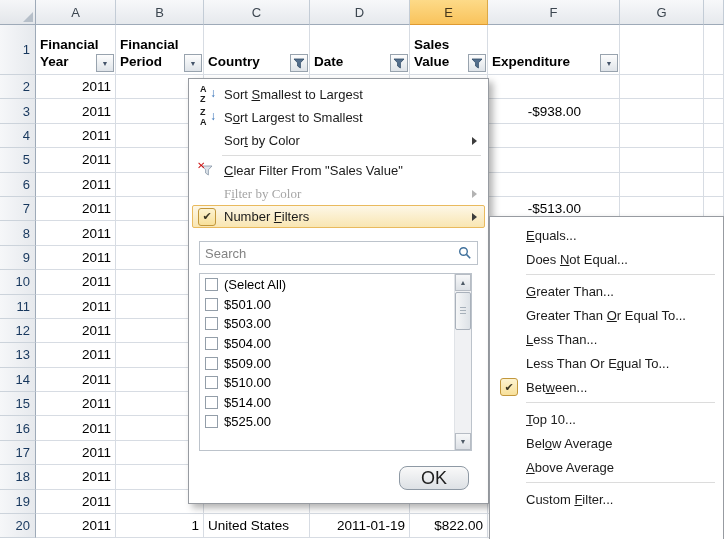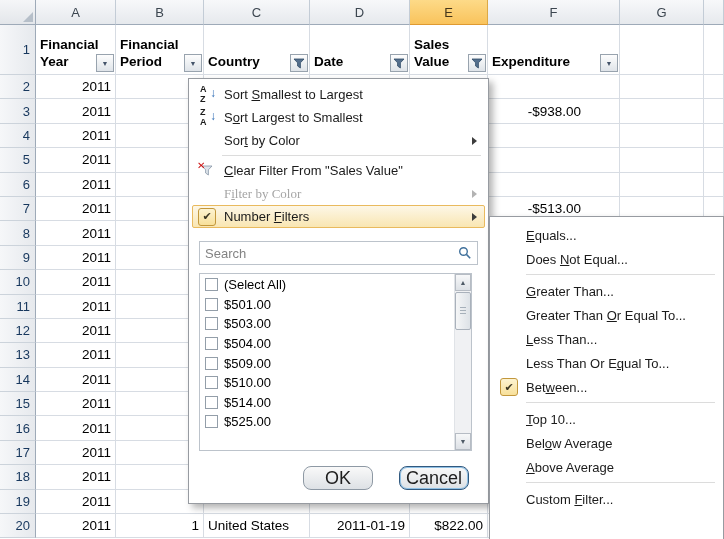--- a/index.html
+++ b/index.html
@@ -511,21 +511,20 @@
           </div>
         <div class="sthumb"></div>
         <div class="sbtn down">
             <span>▼</span>
           </div>
       </div>
     </div>
 
     <div class="btnrow">
       <div class="btn">OK</div>
-      <div class="btn default">Cancel</div>
     </div>
   </div>
 
   <div id="sub-panel" class="panel">
     <div class="smi">
       <span class="gut"></span>
       <span class="slbl"><u>E</u>quals...</span>
     </div>
     <div class="smi">
       <span class="gut"></span>

